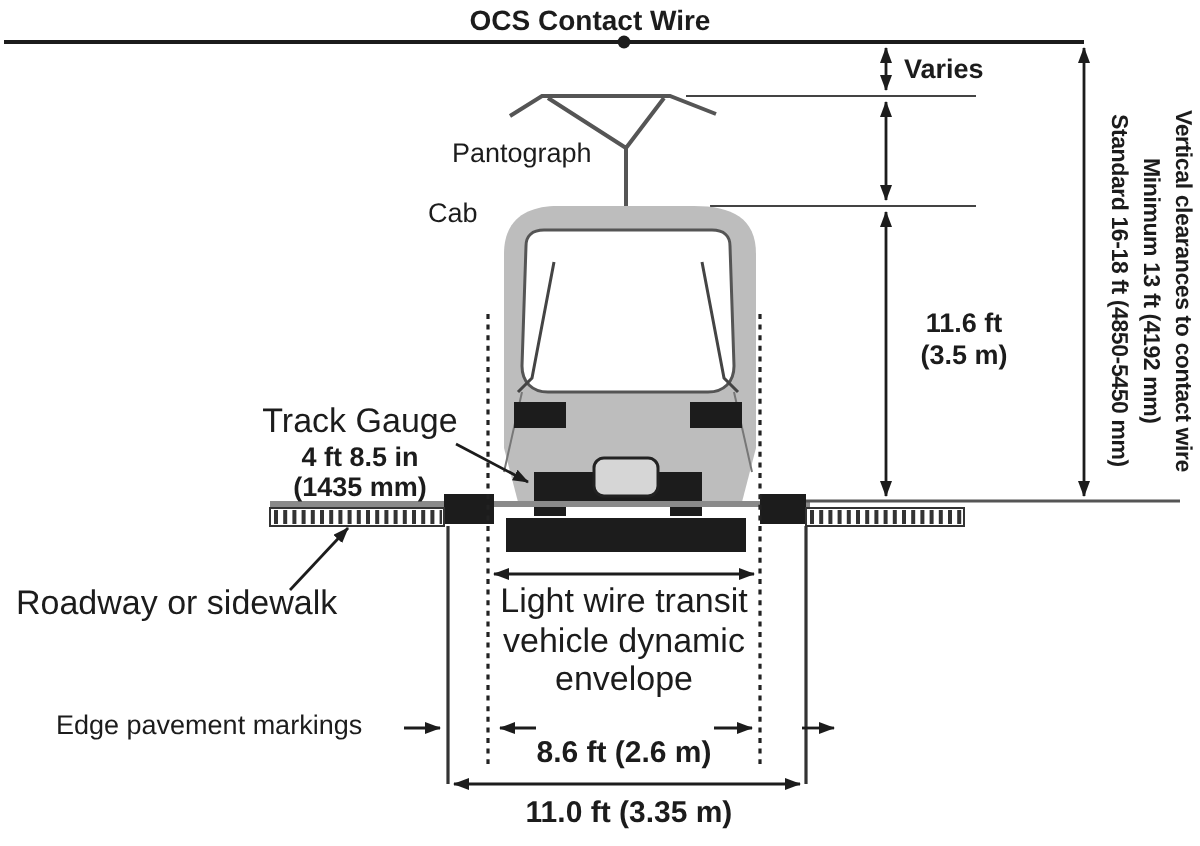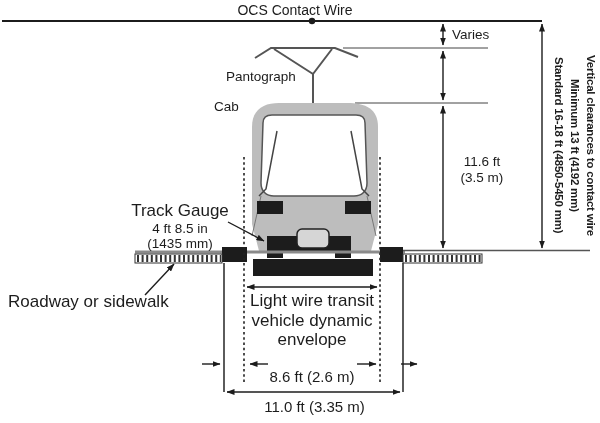--- a/index.html
+++ b/index.html
@@ -8,21 +8,21 @@
     --track-gray:#8a8a8a;
     --coupler-gray:#d6d6d6;
   }
   html,body{margin:0;padding:0;background:#ffffff;}
   #stage{
     position:relative;width:600px;height:423px;background:#ffffff;overflow:hidden;
     font-family:"Liberation Sans", sans-serif;color:var(--ink);
   }
   #drawing{position:absolute;left:0;top:0;}
   .lbl{position:absolute;white-space:nowrap;line-height:1.15;}
-  .b{font-weight:normal;}
+  .b{font-weight:bold;}
   .ctr{text-align:center;white-space:normal;}
   .t14{font-size:14px;}
   .t13{font-size:17px;}
   .t135{font-size:13.5px;}
   .t15{font-size:15px;}
   #clearance-note{
     position:absolute;left:551px;top:20px;width:48px;height:252px;
     writing-mode:vertical-rl;font-weight:bold;font-size:11.5px;letter-spacing:-0.2px;
   }
   #clearance-note div{height:250px;width:16px;text-align:center;line-height:16px;}
@@ -122,20 +122,21 @@
   <div class="lbl t135" style="left:214px;top:69px;margin-left:12px;">Pantograph</div>
   <div class="lbl t135" style="left:214px;top:99px;">Cab</div>
 
   <div class="lbl ctr" style="left:118px;top:201px;width:124px;">
     <div class="t13">Track Gauge</div>
     <div class="b t135">4 ft 8.5 in</div>
     <div class="b t135">(1435 mm)</div>
   </div>
 
   <div class="lbl t13" style="left:8px;top:292px;text-align:center;">Roadway or sidewalk</div>
+  <div class="lbl t135" style="left:28px;top:355px;">Edge pavement markings</div>
 
   <div class="lbl ctr" style="left:237px;top:291px;width:150px;">
     <div class="t13">Light wire transit</div>
     <div class="t13">vehicle dynamic</div>
     <div class="t13">envelope</div>
     <div class="b t15" style="margin-top:18px;">8.6 ft (2.6 m)</div>
   </div>
 
   <div class="lbl b t15 ctr" style="left:227px;top:398px;width:175px;">11.0 ft (3.35 m)</div>
 

